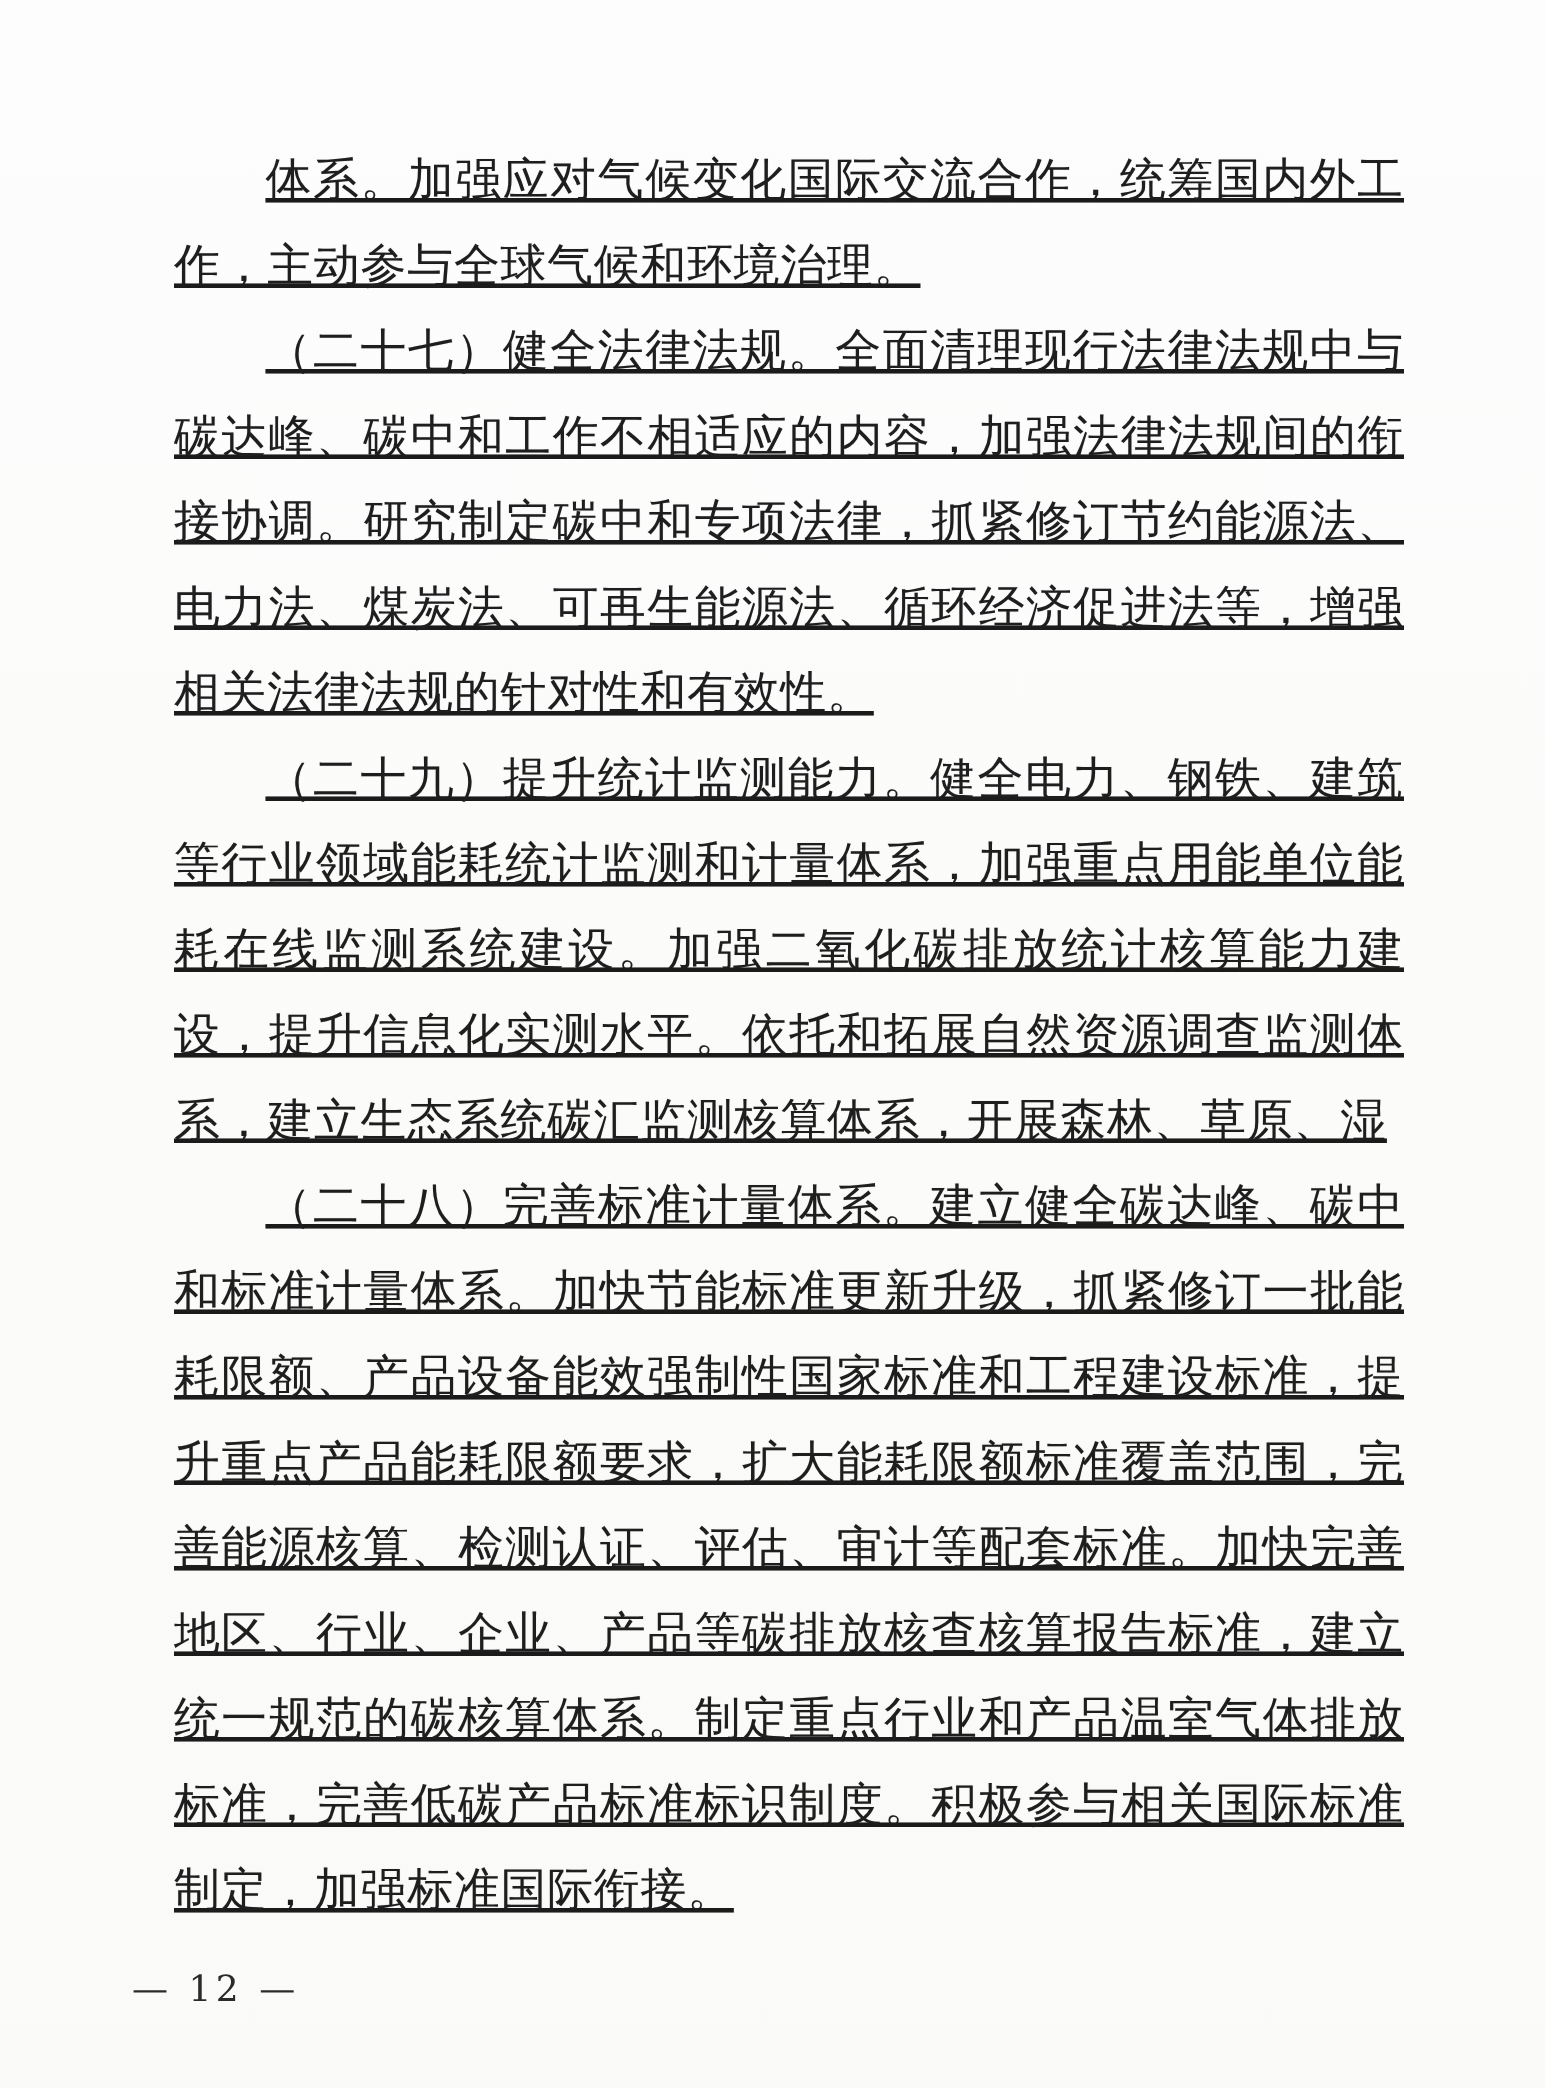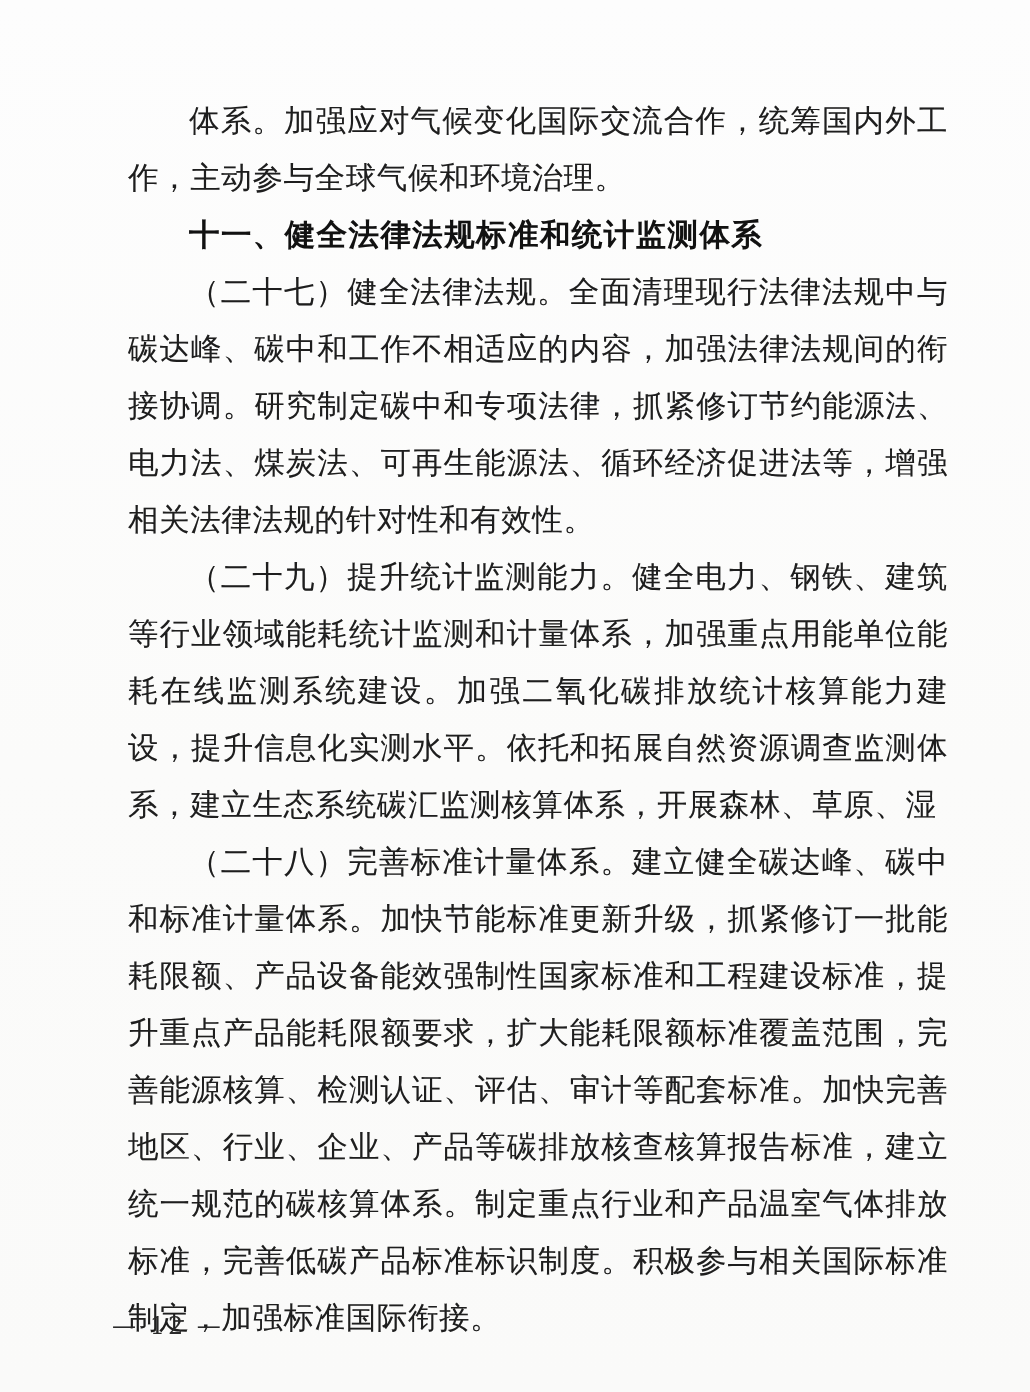--- a/index.html
+++ b/index.html
@@ -16,23 +16,24 @@
     overflow: hidden;
   }
   
   .page {
     position: absolute;
     inset: 0;
     background: linear-gradient(180deg, #fdfdfd 0%, #fbfbfa 55%, #fafaf9 100%);
   }
   .content {
     position: absolute;
-    left: 128px;
+    left: 116px;
     top: 92px;
     width: 820px;
+    text-decoration: underline;
   }
   p {
     margin: 0;
     font-size: 30.5px;
     line-height: 57px;
     letter-spacing: 0.6px;
     text-align: justify;
     text-justify: inter-character;
     color: #1e1e1e;
     text-shadow: 0 0 0.6px rgba(0,0,0,0.25);
@@ -45,40 +46,39 @@
     text-indent: 61px;
     letter-spacing: 1.4px;
     color: #111111;
   }
   .footer {
     position: absolute;
     left: 0;
     right: 0;
     bottom: 52px;
     text-align: left;
-    padding-left: 112px;
+    padding-left: 88px;
     font-size: 24px;
     letter-spacing: 3px;
     color: #2a2a2a;
     font-family: "DejaVu Serif", "Liberation Serif", serif;
   }
   .footer span {
     display: inline-block;
   }
 </style>
 </head>
 <body>
 
 <div class="page">
 
   <div class="content">
 
     <p class="indent">体系。加强应对气候变化国际交流合作，统筹国内外工作，主动参与全球气候和环境治理。</p>
 
-    <p class="heading">十一、健全法律法规标准和统计监测体系</p>
 
     <p class="indent">（二十七）健全法律法规。全面清理现行法律法规中与碳达峰、碳中和工作不相适应的内容，加强法律法规间的衔接协调。研究制定碳中和专项法律，抓紧修订节约能源法、电力法、煤炭法、可再生能源法、循环经济促进法等，增强相关法律法规的针对性和有效性。</p>
 
     <p class="indent">（二十九）提升统计监测能力。健全电力、钢铁、建筑等行业领域能耗统计监测和计量体系，加强重点用能单位能耗在线监测系统建设。加强二氧化碳排放统计核算能力建设，提升信息化实测水平。依托和拓展自然资源调查监测体系，建立生态系统碳汇监测核算体系，开展森林、草原、湿</p>
 
     <p class="indent">（二十八）完善标准计量体系。建立健全碳达峰、碳中和标准计量体系。加快节能标准更新升级，抓紧修订一批能耗限额、产品设备能效强制性国家标准和工程建设标准，提升重点产品能耗限额要求，扩大能耗限额标准覆盖范围，完善能源核算、检测认证、评估、审计等配套标准。加快完善地区、行业、企业、产品等碳排放核查核算报告标准，建立统一规范的碳核算体系。制定重点行业和产品温室气体排放标准，完善低碳产品标准标识制度。积极参与相关国际标准制定，加强标准国际衔接。</p>
 
   </div>
 
   <div class="footer">

